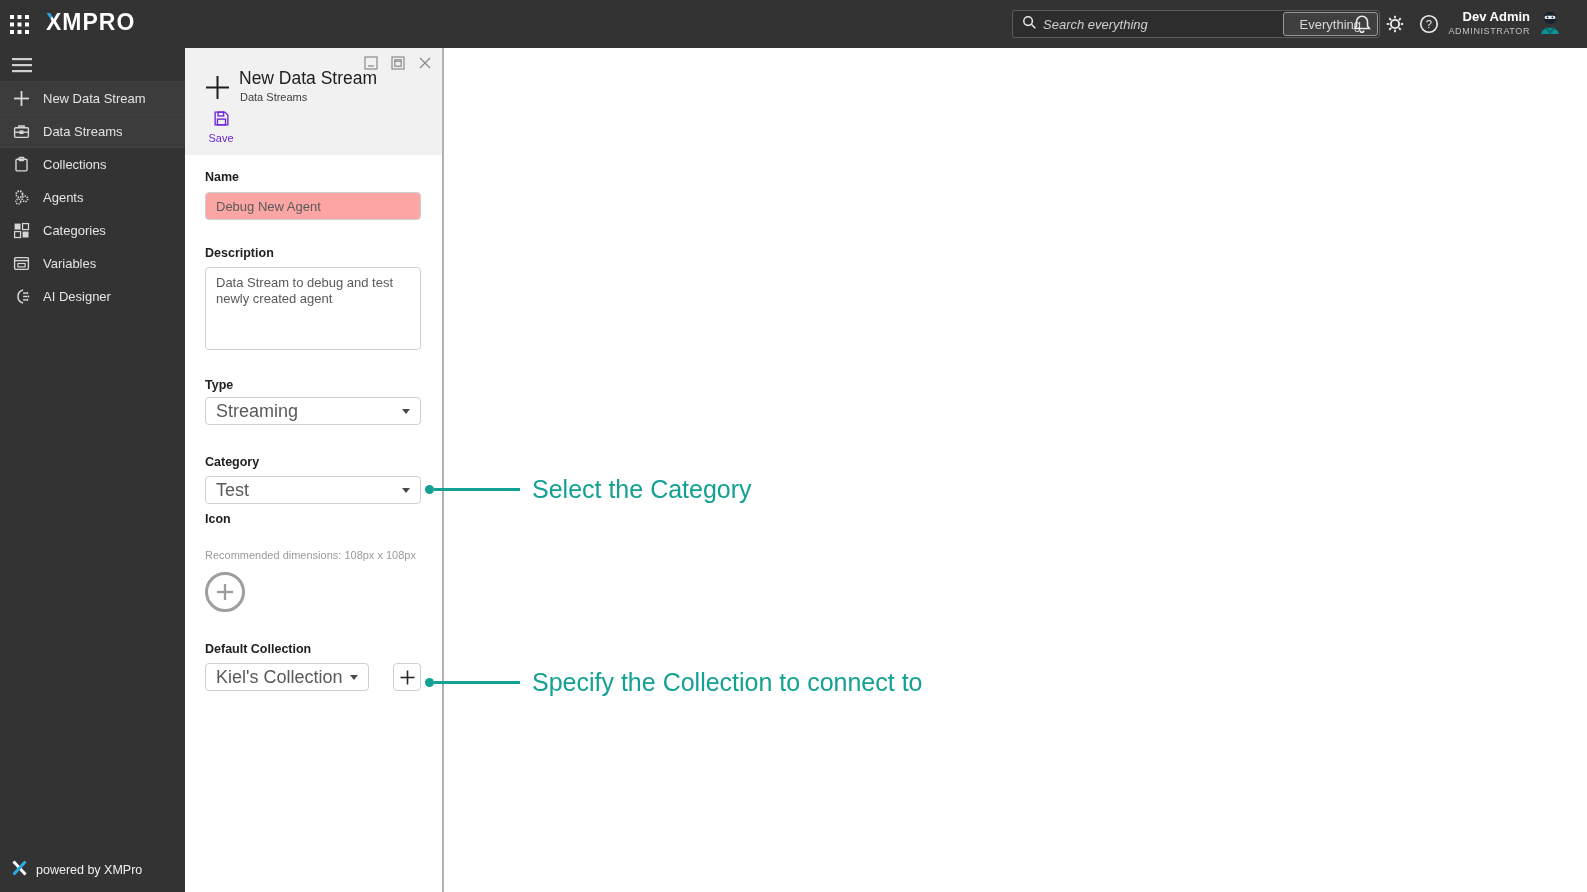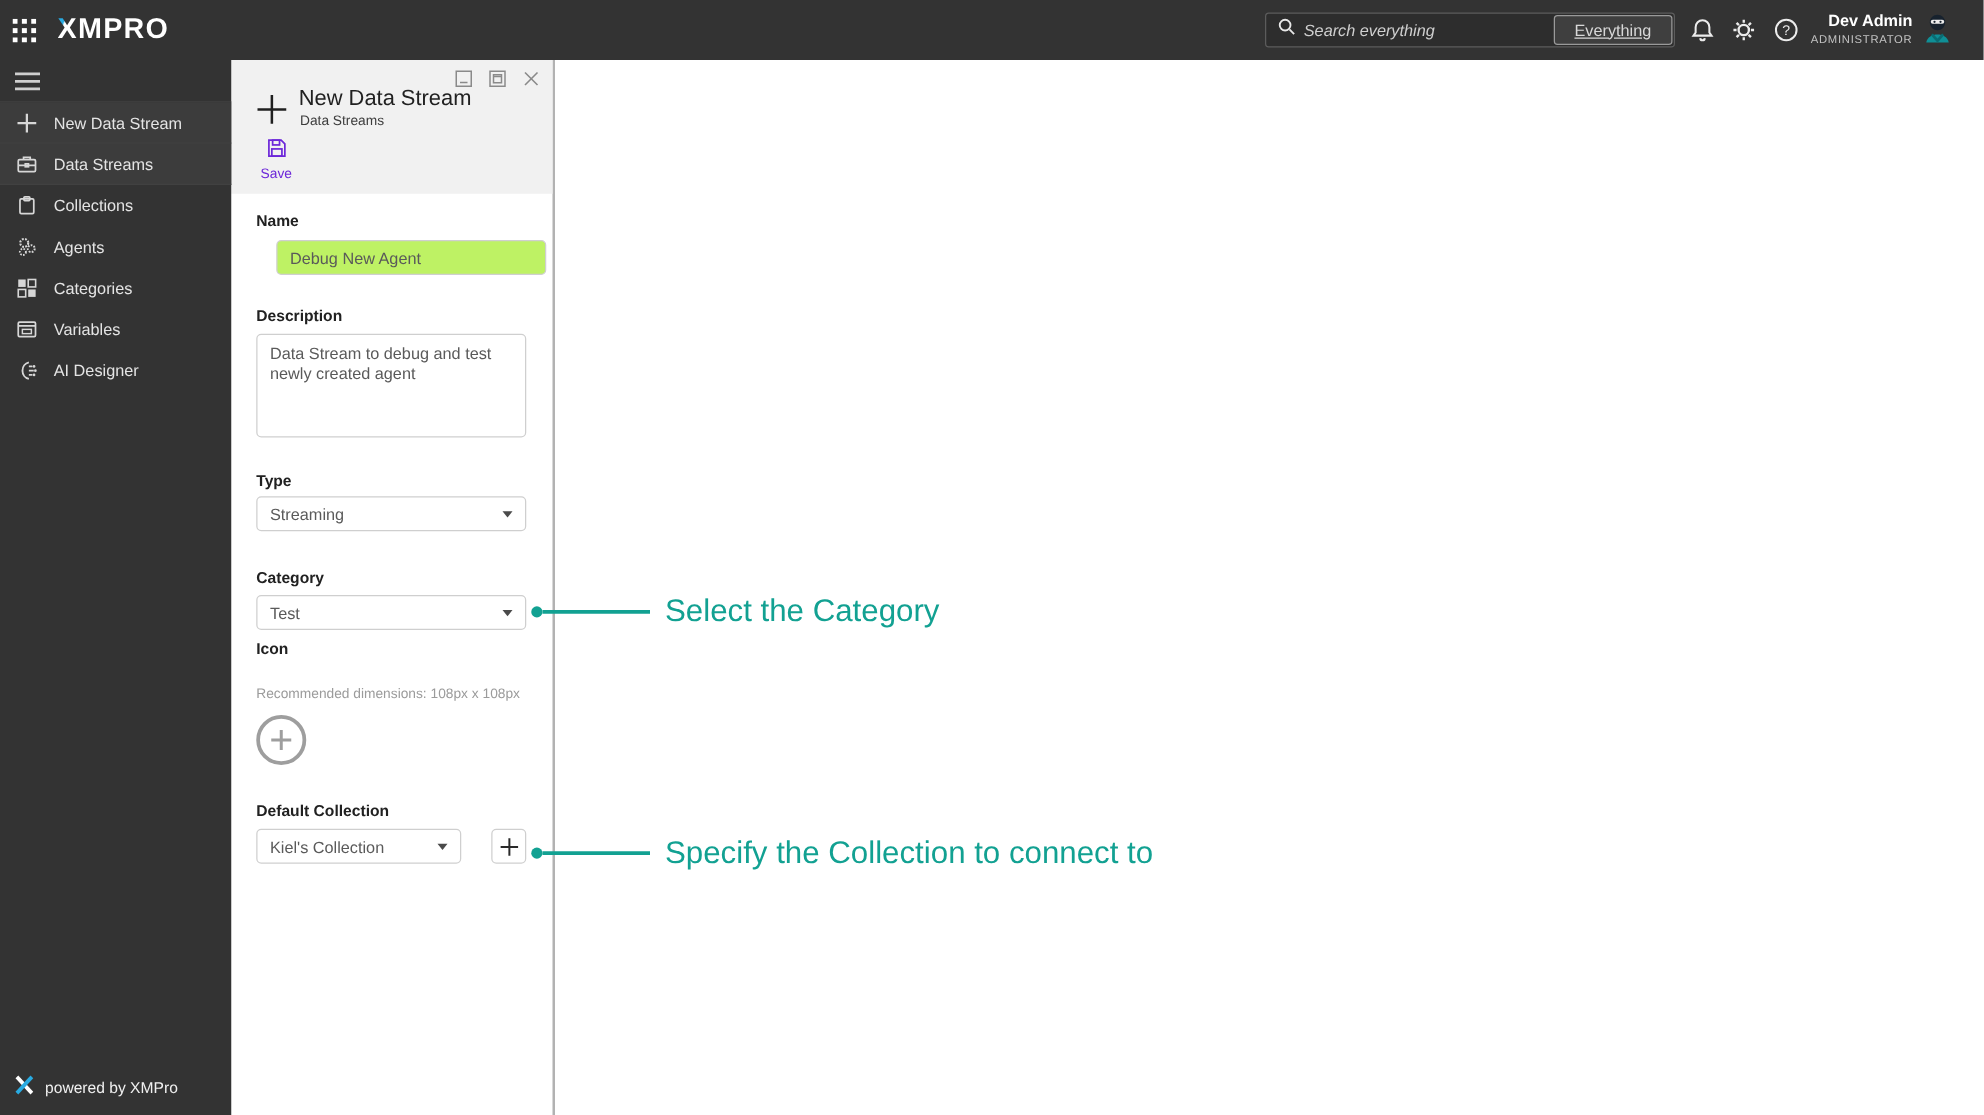--- a/index.html
+++ b/index.html
@@ -9,29 +9,29 @@
 
   
   .topbar { position:absolute; top:0; left:0; right:0; height:48px; background:#333333; z-index:30; }
   .apps-grid { position:absolute; left:10px; top:15px; width:19px; height:19px; cursor:pointer; }
   .logo { position:absolute; left:46px; top:9px; font-size:23px; font-weight:bold; letter-spacing:1px;
     color:#ffffff; display:block; }
   @supports ((-webkit-background-clip:text) or (background-clip:text)) {
     .logo { background:linear-gradient(115deg,#29abe2 0%,#29abe2 9%,#ffffff 9.5%);
       -webkit-background-clip:text; background-clip:text; -webkit-text-fill-color:transparent; }
   }
-  .search-box { position:absolute; left:1012px; top:10px; width:328px; height:28px;
+  .search-box { position:absolute; left:1012px; top:10px; width:368px; height:28px;
     background:#2d2d2d; border:1px solid #5c5c5c; border-radius:3px; display:flex; align-items:center; }
   .search-box .mag { margin:0 6px 0 9px; flex:0 0 auto; }
   .search-input { flex:1 1 auto; background:transparent; border:none; outline:none; color:#ddd;
     font-style:italic; font-size:13px; font-family:"Liberation Sans", sans-serif; min-width:0; }
   .search-input::placeholder { color:#cfcfcf; opacity:1; }
   .scope-btn { flex:0 0 auto; margin:1px 1px 1px 4px; height:24px; padding:0 16px;
     background:#3f3f3f; border:1px solid #9a9a9a; border-radius:3px; color:#d8d8d8; font-size:13px;
-    font-family:"Liberation Sans", sans-serif; cursor:pointer;text-decoration:underline; }
+    font-family:"Liberation Sans", sans-serif; cursor:pointer; }
   .tb-icon { position:absolute; top:14px; width:20px; height:20px; color:#ececec; cursor:pointer; }
   .tb-bell { left:1352px; } .tb-gear { left:1385px; } .tb-help { left:1419px; }
   .user-block { position:absolute; right:57px; top:9px; text-align:right; cursor:pointer; }
   .user-name { color:#ffffff; font-size:13px; font-weight:bold; line-height:16px; }
   .user-role { color:#c2c2c2; font-size:9px; letter-spacing:0.6px; line-height:12px; }
   .avatar { position:absolute; left:1536px; top:9px; width:28px; height:28px; cursor:pointer; }
 
   
   .sidebar { position:absolute; left:0; top:48px; bottom:0; width:185px; background:#333333; z-index:20; }
   .burger { height:34px; display:flex; align-items:center; padding-left:12px; cursor:pointer;
@@ -51,28 +51,28 @@
   .win-controls span { width:14px; height:14px; cursor:pointer; }
   .big-plus { position:absolute; left:20px; top:27px; color:#1f1f1f; }
   .panel-title { position:absolute; left:54px; top:20px; font-size:17.5px; color:#212121; }
   .panel-subtitle { position:absolute; left:55px; top:43px; font-size:11px; color:#3c3c3c; }
   .save-btn { position:absolute; left:17px; top:62px; width:38px; text-align:center; cursor:pointer; color:#6d28d9; }
   .save-btn .lbl { font-size:11px; margin-top:1px; }
 
   .f-label { position:absolute; left:20px; font-size:12.5px; font-weight:bold; color:#212121; }
   .f-hint { position:absolute; left:20px; font-size:11px; color:#9b9b9b; }
   .text-input { position:absolute; left:20px; width:216px; height:28px; border:1px solid #cfcfcf;
-    border-radius:4px; padding:0 10px; font-size:13px; color:#5a5a5a; outline:none; background:#bef264;
-    font-family:"Liberation Sans", sans-serif;margin-left:16px; }
+    border-radius:4px; padding:0 10px; font-size:13px; color:#5a5a5a; outline:none; background:#fca5a5;
+    font-family:"Liberation Sans", sans-serif; }
   .text-area { position:absolute; left:20px; width:216px; height:83px; border:1px solid #cfcfcf;
     border-radius:4px; padding:7px 10px; font-size:13px; color:#5a5a5a; outline:none; resize:none;
     line-height:1.2; background:#fff; font-family:"Liberation Sans", sans-serif; }
   .select { position:absolute; left:20px; width:216px; height:28px; border:1px solid #cfcfcf;
     border-radius:4px; padding:0 10px; display:flex; align-items:center; justify-content:space-between;
-    font-size:13px; color:#5a5a5a; background:#fff; cursor:pointer; }
+    font-size:18px; color:#5a5a5a; background:#fff; cursor:pointer; }
   .caret { width:0; height:0; border-left:4px solid transparent; border-right:4px solid transparent;
     border-top:5px solid #4a4a4a; }
   .icon-add { position:absolute; left:20px; width:40px; height:40px; border-radius:50%;
     border:3px solid #9e9e9e; color:#9e9e9e; display:flex; align-items:center; justify-content:center; cursor:pointer; }
   .mini-plus { position:absolute; left:208px; width:28px; height:28px; border:1px solid #cfcfcf;
     border-radius:4px; background:#fff; display:flex; align-items:center; justify-content:center;
     color:#2a2a2a; cursor:pointer; }
 
   
   .main { position:absolute; left:446px; top:48px; right:0; bottom:0; background:#ffffff; }

